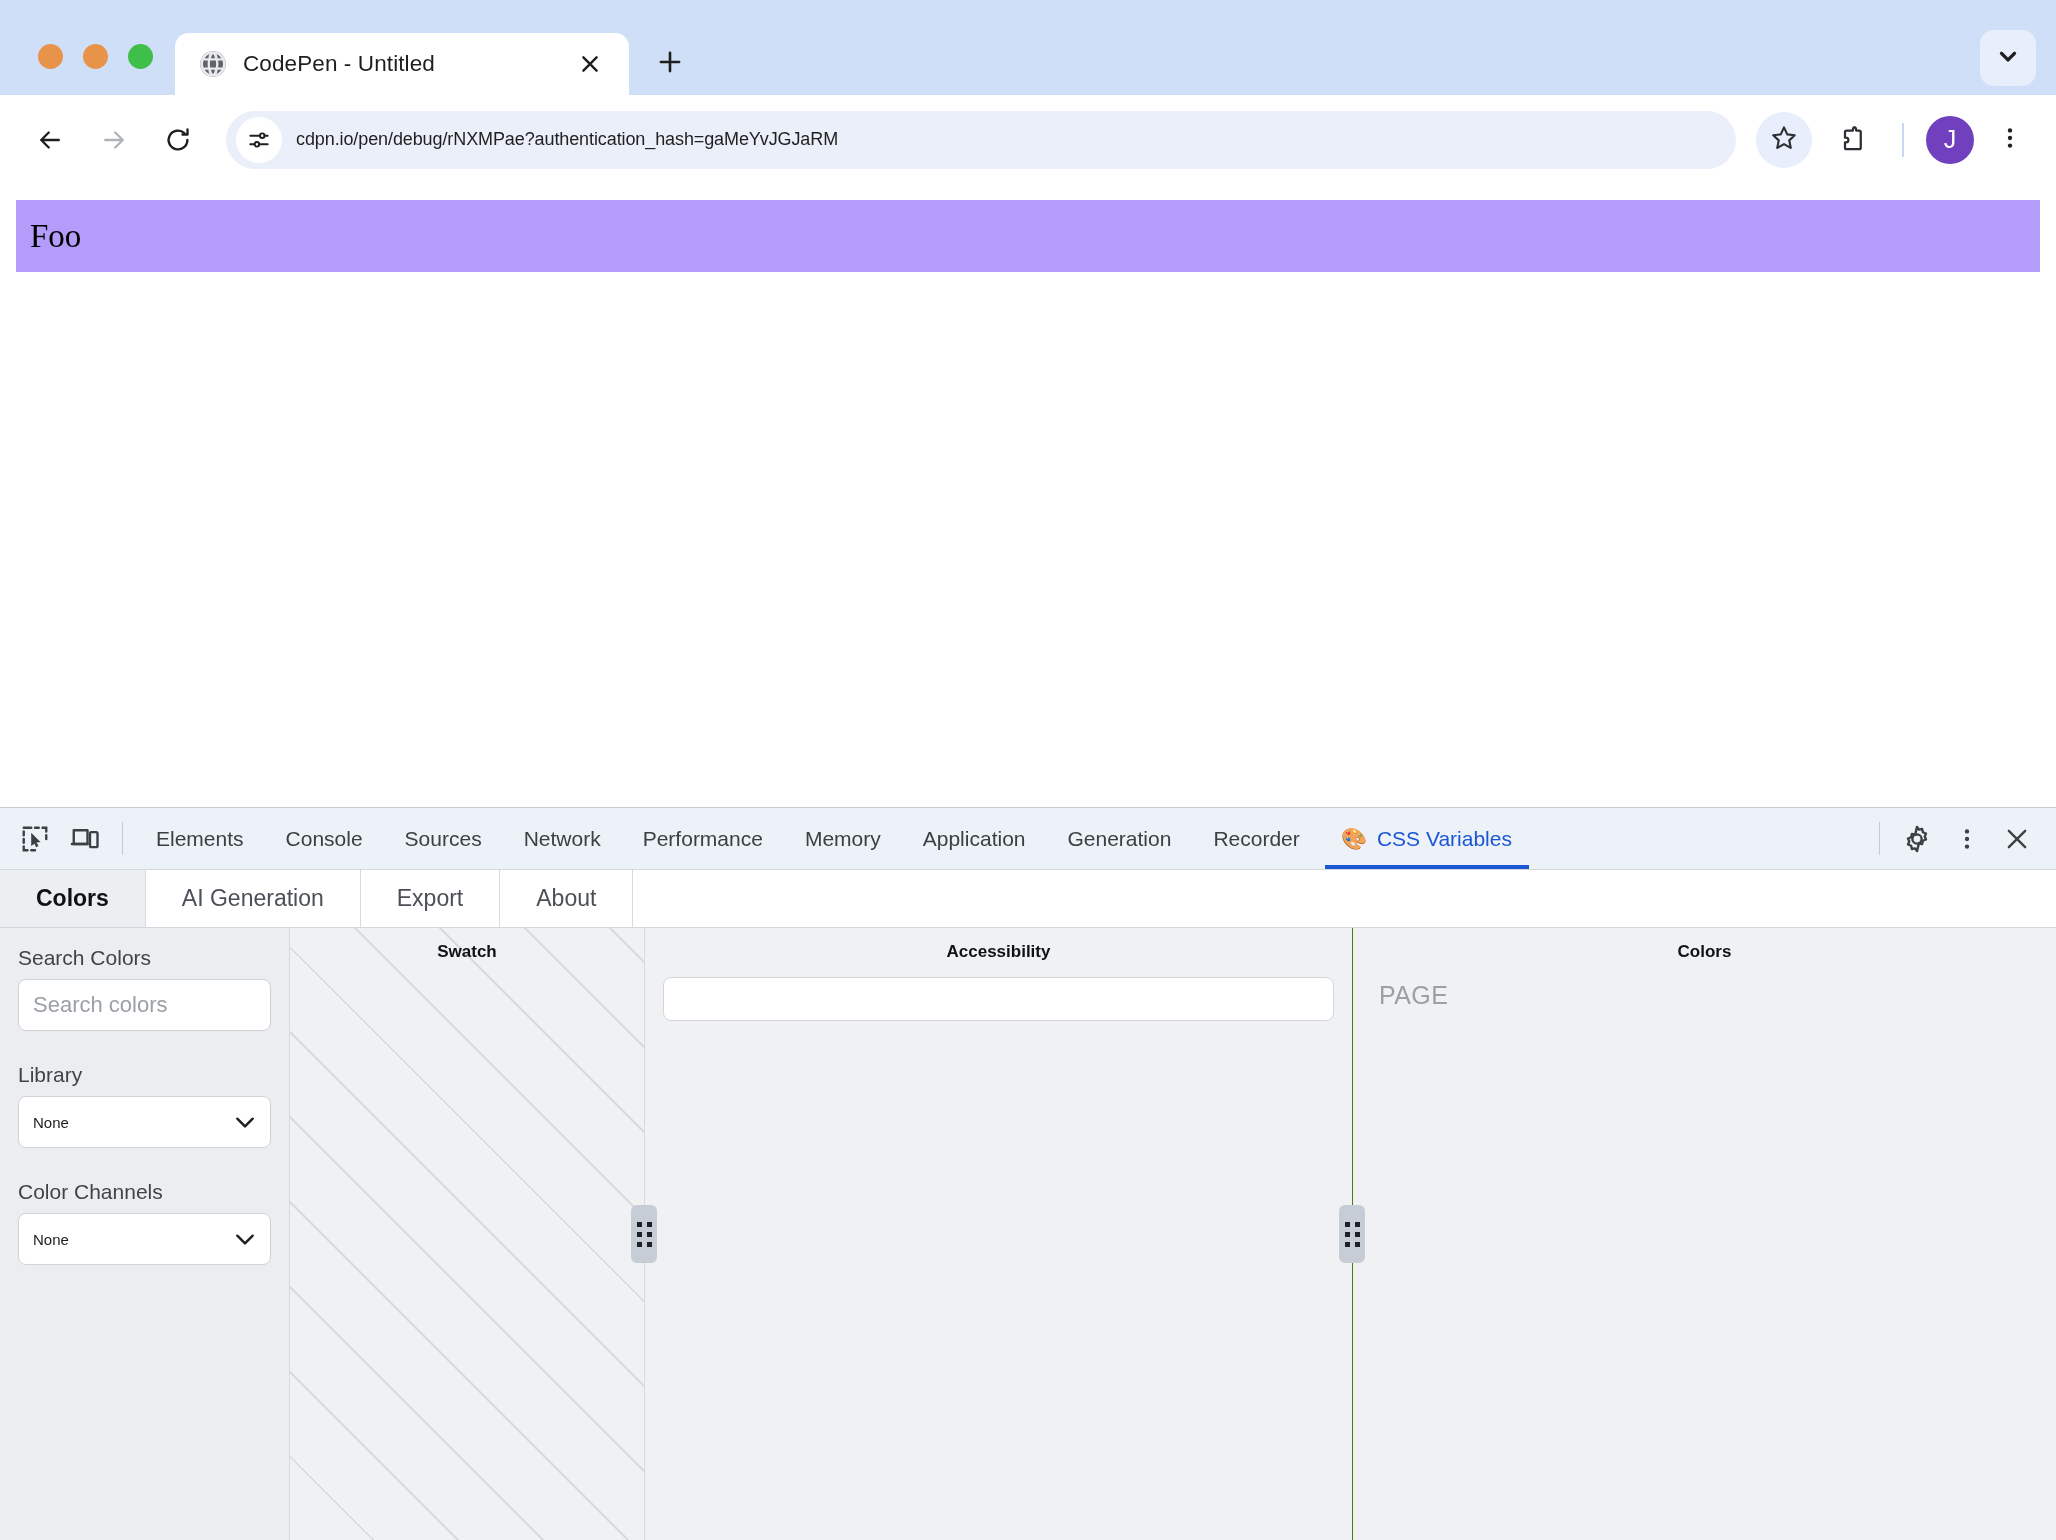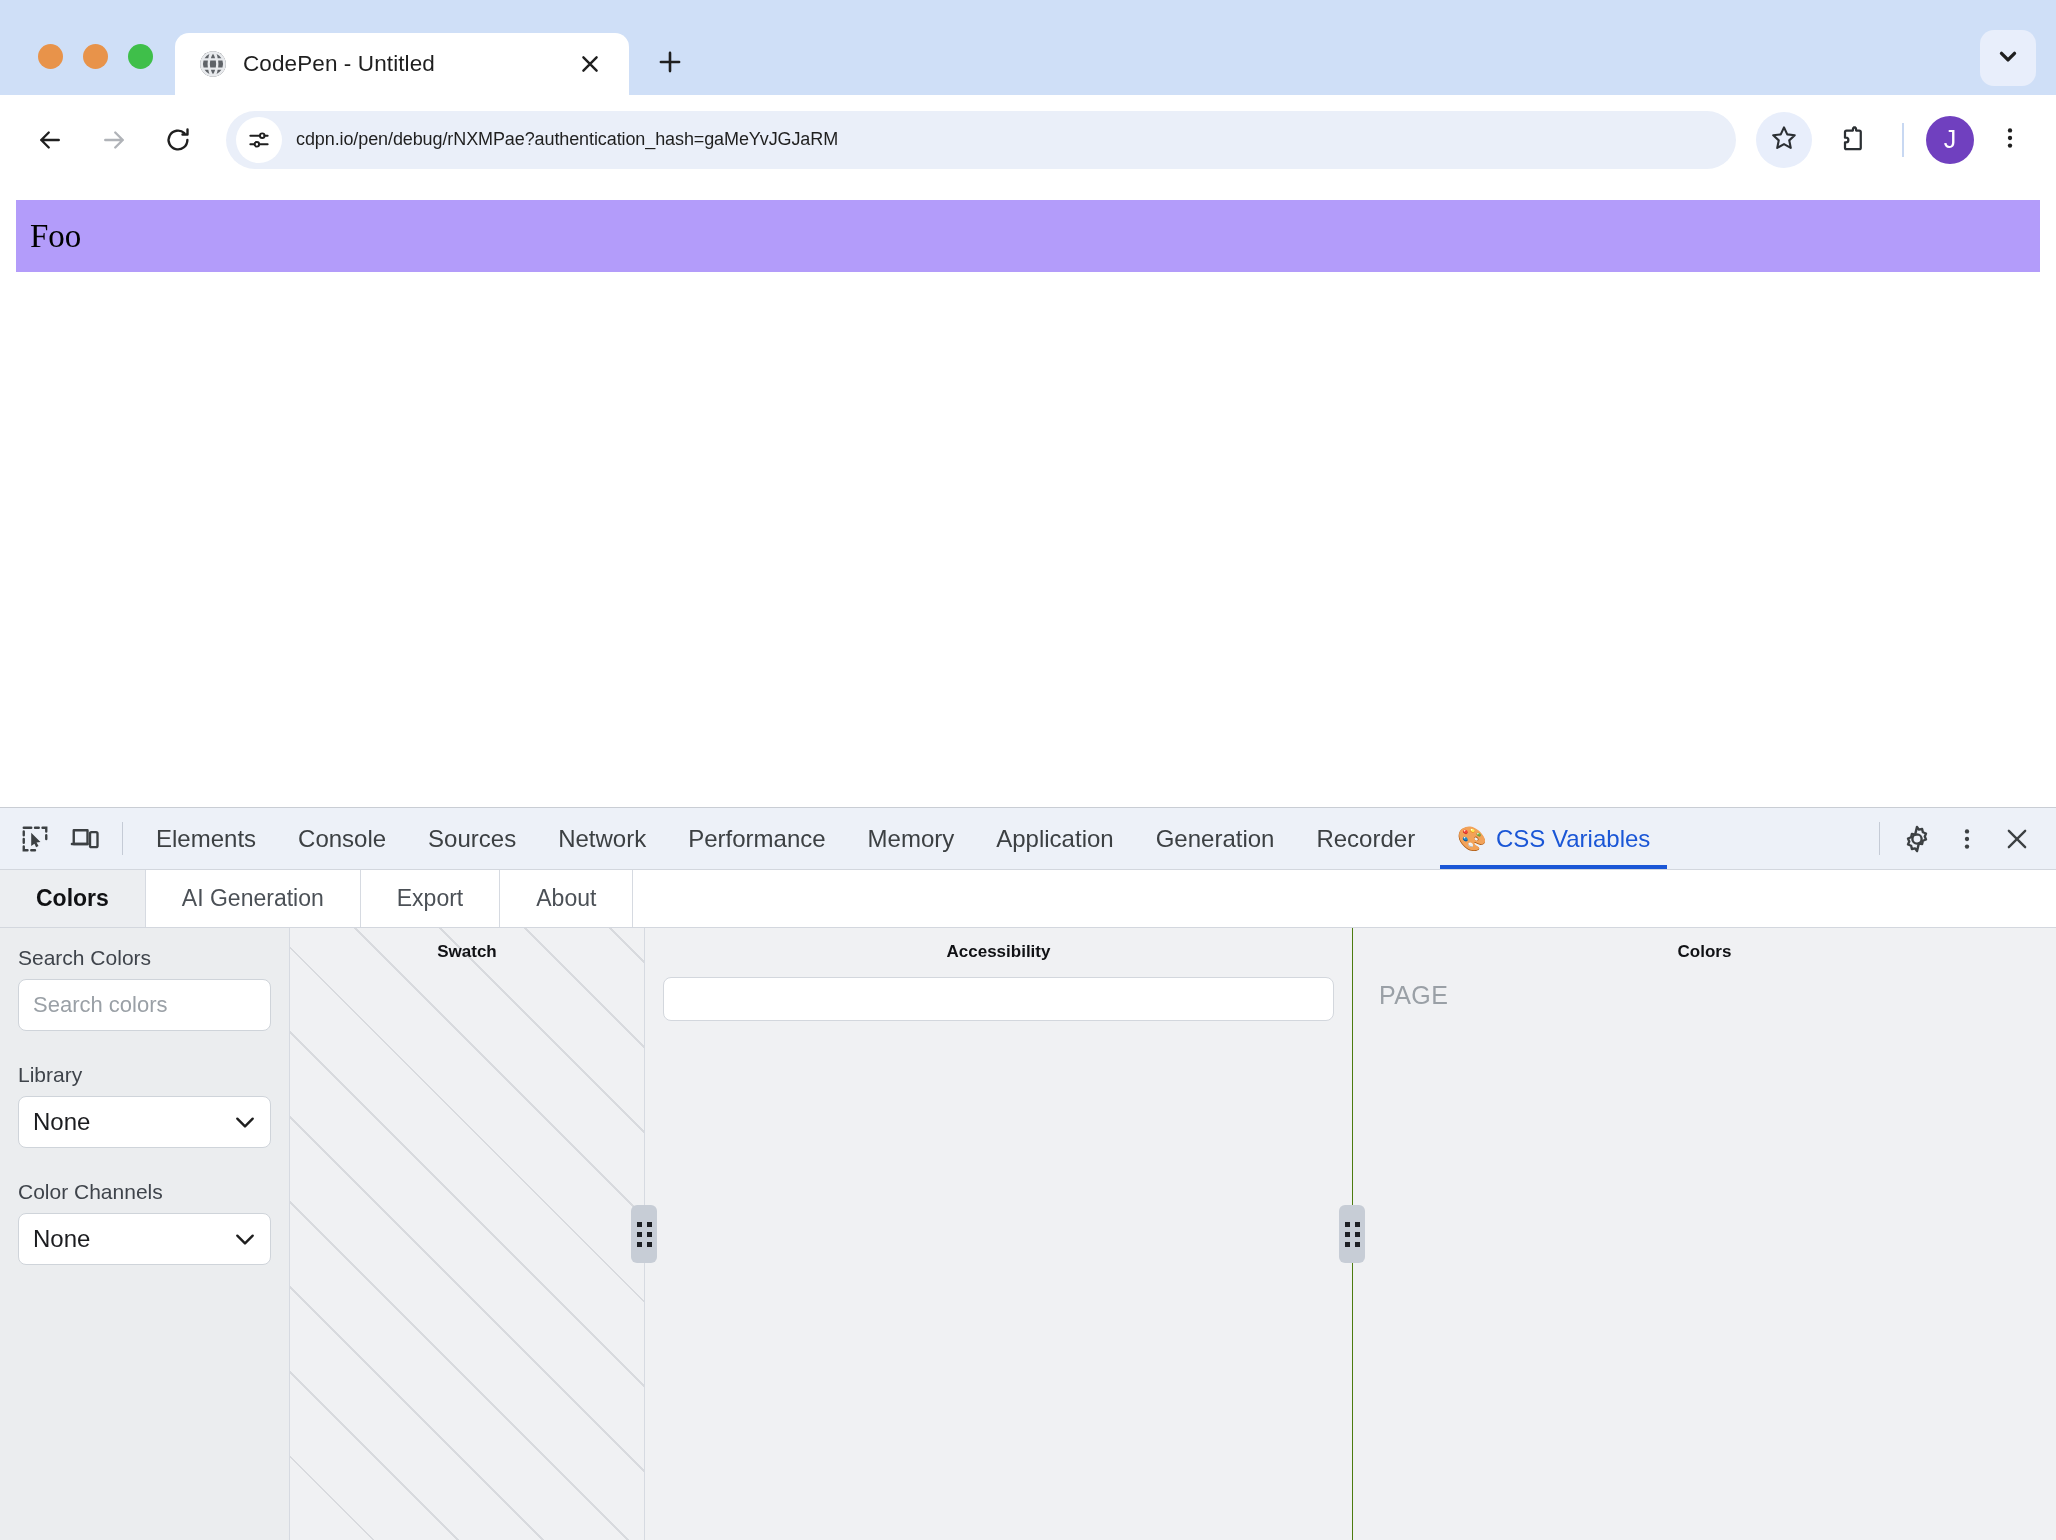--- a/index.html
+++ b/index.html
@@ -148,21 +148,21 @@
   }
   .dt-icon-btn {
     width: 50px; display: flex; align-items: center; justify-content: center;
     flex: 0 0 auto;
   }
   .dt-vdiv { width: 1px; background: #c5cbd6; margin: 14px 12px; flex: 0 0 auto; }
   .dt-tabs { display: flex; align-items: stretch; flex: 1 1 auto; min-width: 0; }
   .dt-tab {
     display: flex; align-items: center; gap: 9px;
     padding: 16px 21px;
-    font-size: 24px; color: #3c4043;
+    font-size: 21px; color: #3c4043;
     white-space: nowrap;
     position: relative;
   }
   .dt-tab.active { color: #1a56d6; }
   .dt-tab.active::after {
     content: ""; position: absolute;
     left: 4px; right: 4px; bottom: 0; height: 4px;
     background: #1a56d6;
   }
   .dt-right { display: flex; align-items: stretch; flex: 0 0 auto; }
@@ -204,21 +204,21 @@
     padding: 0 14px;
     font-family: "Liberation Sans", sans-serif;
   }
   .text-input::placeholder { color: #9aa0a6; }
   .select-wrap { position: relative; width: 100%; }
   .select-box {
     width: 100%; height: 52px;
     background: #ffffff;
     border: 1px solid #cfd4da;
     border-radius: 8px;
-    font-size: 24px; color: #1b1c1f;
+    font-size: 15px; color: #1b1c1f;
     display: flex; align-items: center;
     padding: 0 14px;
   }
   .select-chev { position: absolute; right: 15px; top: 18px; pointer-events: none; }
 
   .panel-col { position: relative; min-width: 0; }
   .col-swatch {
     width: 355px; flex: 0 0 auto;
     background: #f0f1f3;
     background-image: repeating-linear-gradient(45deg,

